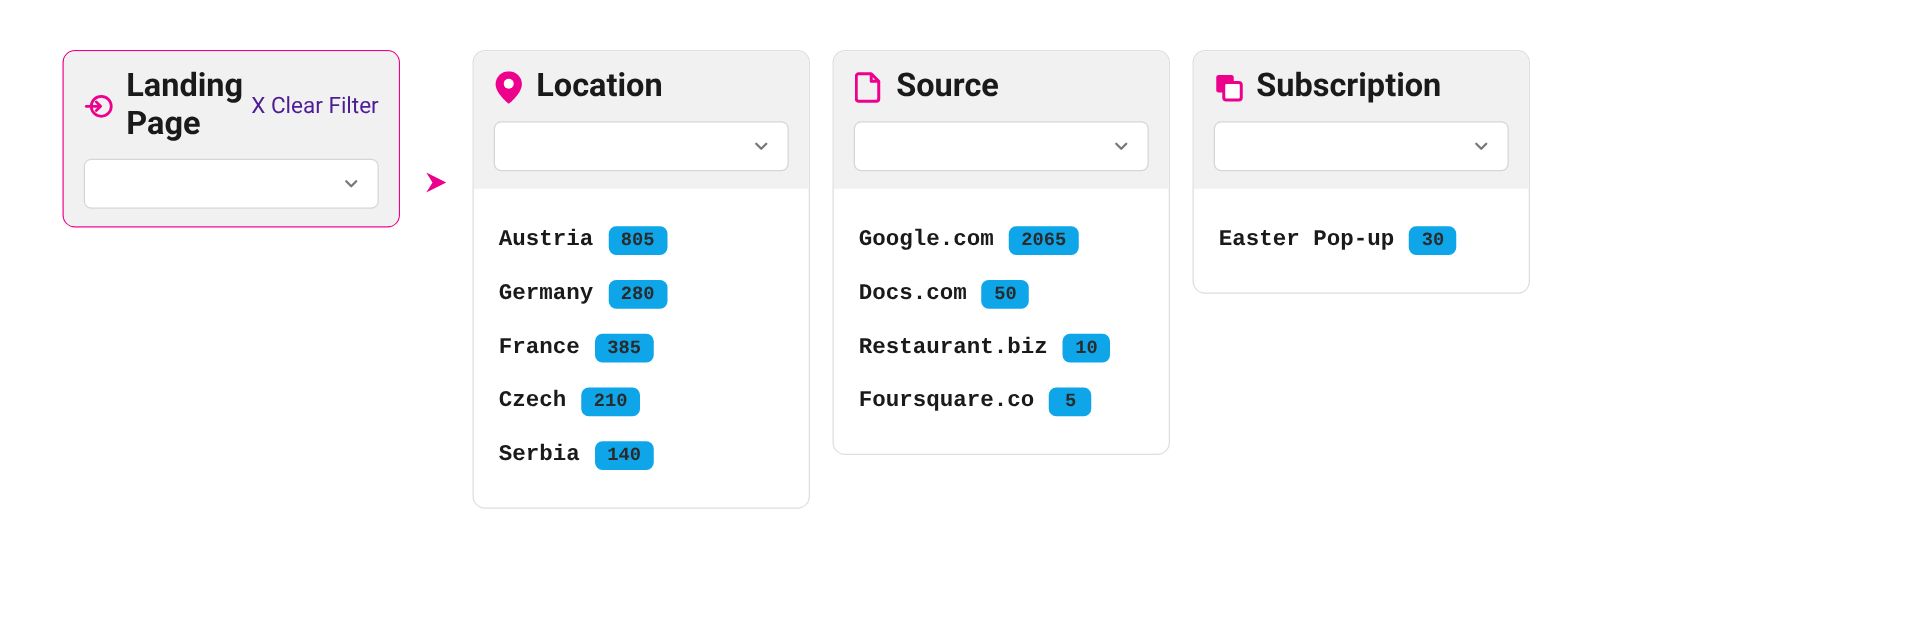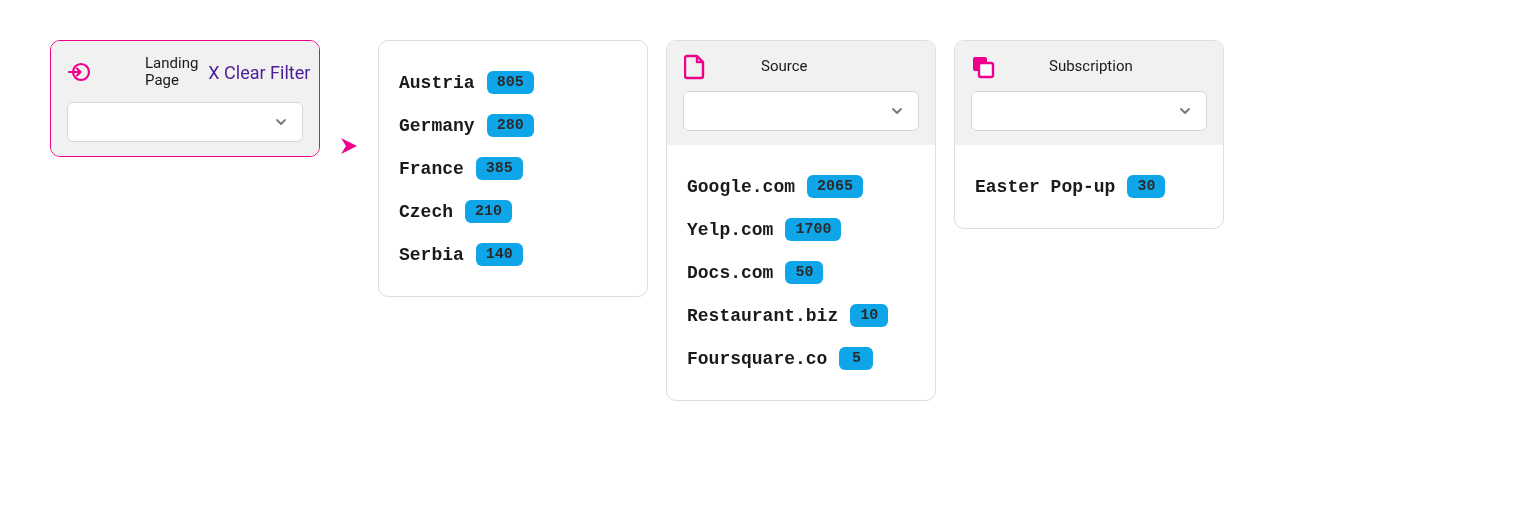--- a/index.html
+++ b/index.html
@@ -28,26 +28,25 @@
     background: #f1f1f1;
     padding: 14px 16px 14px 16px;
   }
   .header-top {
     display: flex;
     align-items: center;
     gap: 10px;
     margin-bottom: 12px;
   }
   .header-title {
-    font-size: 15px;
-    font-weight: 400;
+    font-size: 26px;
+    font-weight: 700;
     color: #1a1a1a;
     line-height: 1.15;
     flex: 0 1 auto;
-    margin-left: 44px;
   }
   .header-title.narrow { max-width: 80px; }
   .clear-filter {
     margin-left: auto;
     font-size: 18px;
     font-weight: 400;
     color: #4c1d95;
     cursor: pointer;
     white-space: nowrap;
   }
@@ -144,20 +143,38 @@
           </span>
         </div>
       </div>
     </div>
     <div class="connector">
       <svg width="20" height="20" viewBox="0 0 20 20">
         <path d="M2 2 L18 10 L2 18 L7 10 Z" fill="#ec008c"></path>
       </svg>
     </div>
     <div class="card">
+      <div class="card-header">
+        <div class="header-top">
+          <span class="icon-wrap">
+            <svg width="22" height="26" viewBox="0 0 22 26" fill="none">
+              <path d="M11 0C5.2 0 0.5 4.6 0.5 10.3 0.5 17.7 11 26 11 26s10.5-8.3 10.5-15.7C21.5 4.6 16.8 0 11 0z" fill="#ec008c"></path>
+              <circle cx="11" cy="10" r="4" fill="#ffffff"></circle>
+            </svg>
+          </span>
+          <span class="header-title">Location</span>
+        </div>
+        <div class="select-box">
+          <span class="chevron">
+            <svg width="14" height="14" viewBox="0 0 14 14">
+              <path d="M3 5l4 4 4-4" stroke="#777777" stroke-width="1.8" fill="none" stroke-linecap="round" stroke-linejoin="round"></path>
+            </svg>
+          </span>
+        </div>
+      </div>
       <div class="card-body">
         <div class="item-row">
           <span class="item-label">Austria</span>
           <span class="item-count">805</span>
         </div>
         <div class="item-row">
           <span class="item-label">Germany</span>
           <span class="item-count">280</span>
         </div>
         <div class="item-row">
@@ -192,24 +209,20 @@
             </svg>
           </span>
         </div>
       </div>
       <div class="card-body">
         <div class="item-row">
           <span class="item-label">Google.com</span>
           <span class="item-count">2065</span>
         </div>
         <div class="item-row">
-          <span class="item-label">Yelp.com</span>
-          <span class="item-count">1700</span>
-        </div>
-        <div class="item-row">
           <span class="item-label">Docs.com</span>
           <span class="item-count">50</span>
         </div>
         <div class="item-row">
           <span class="item-label">Restaurant.biz</span>
           <span class="item-count">10</span>
         </div>
         <div class="item-row">
           <span class="item-label">Foursquare.co</span>
           <span class="item-count">5</span>

